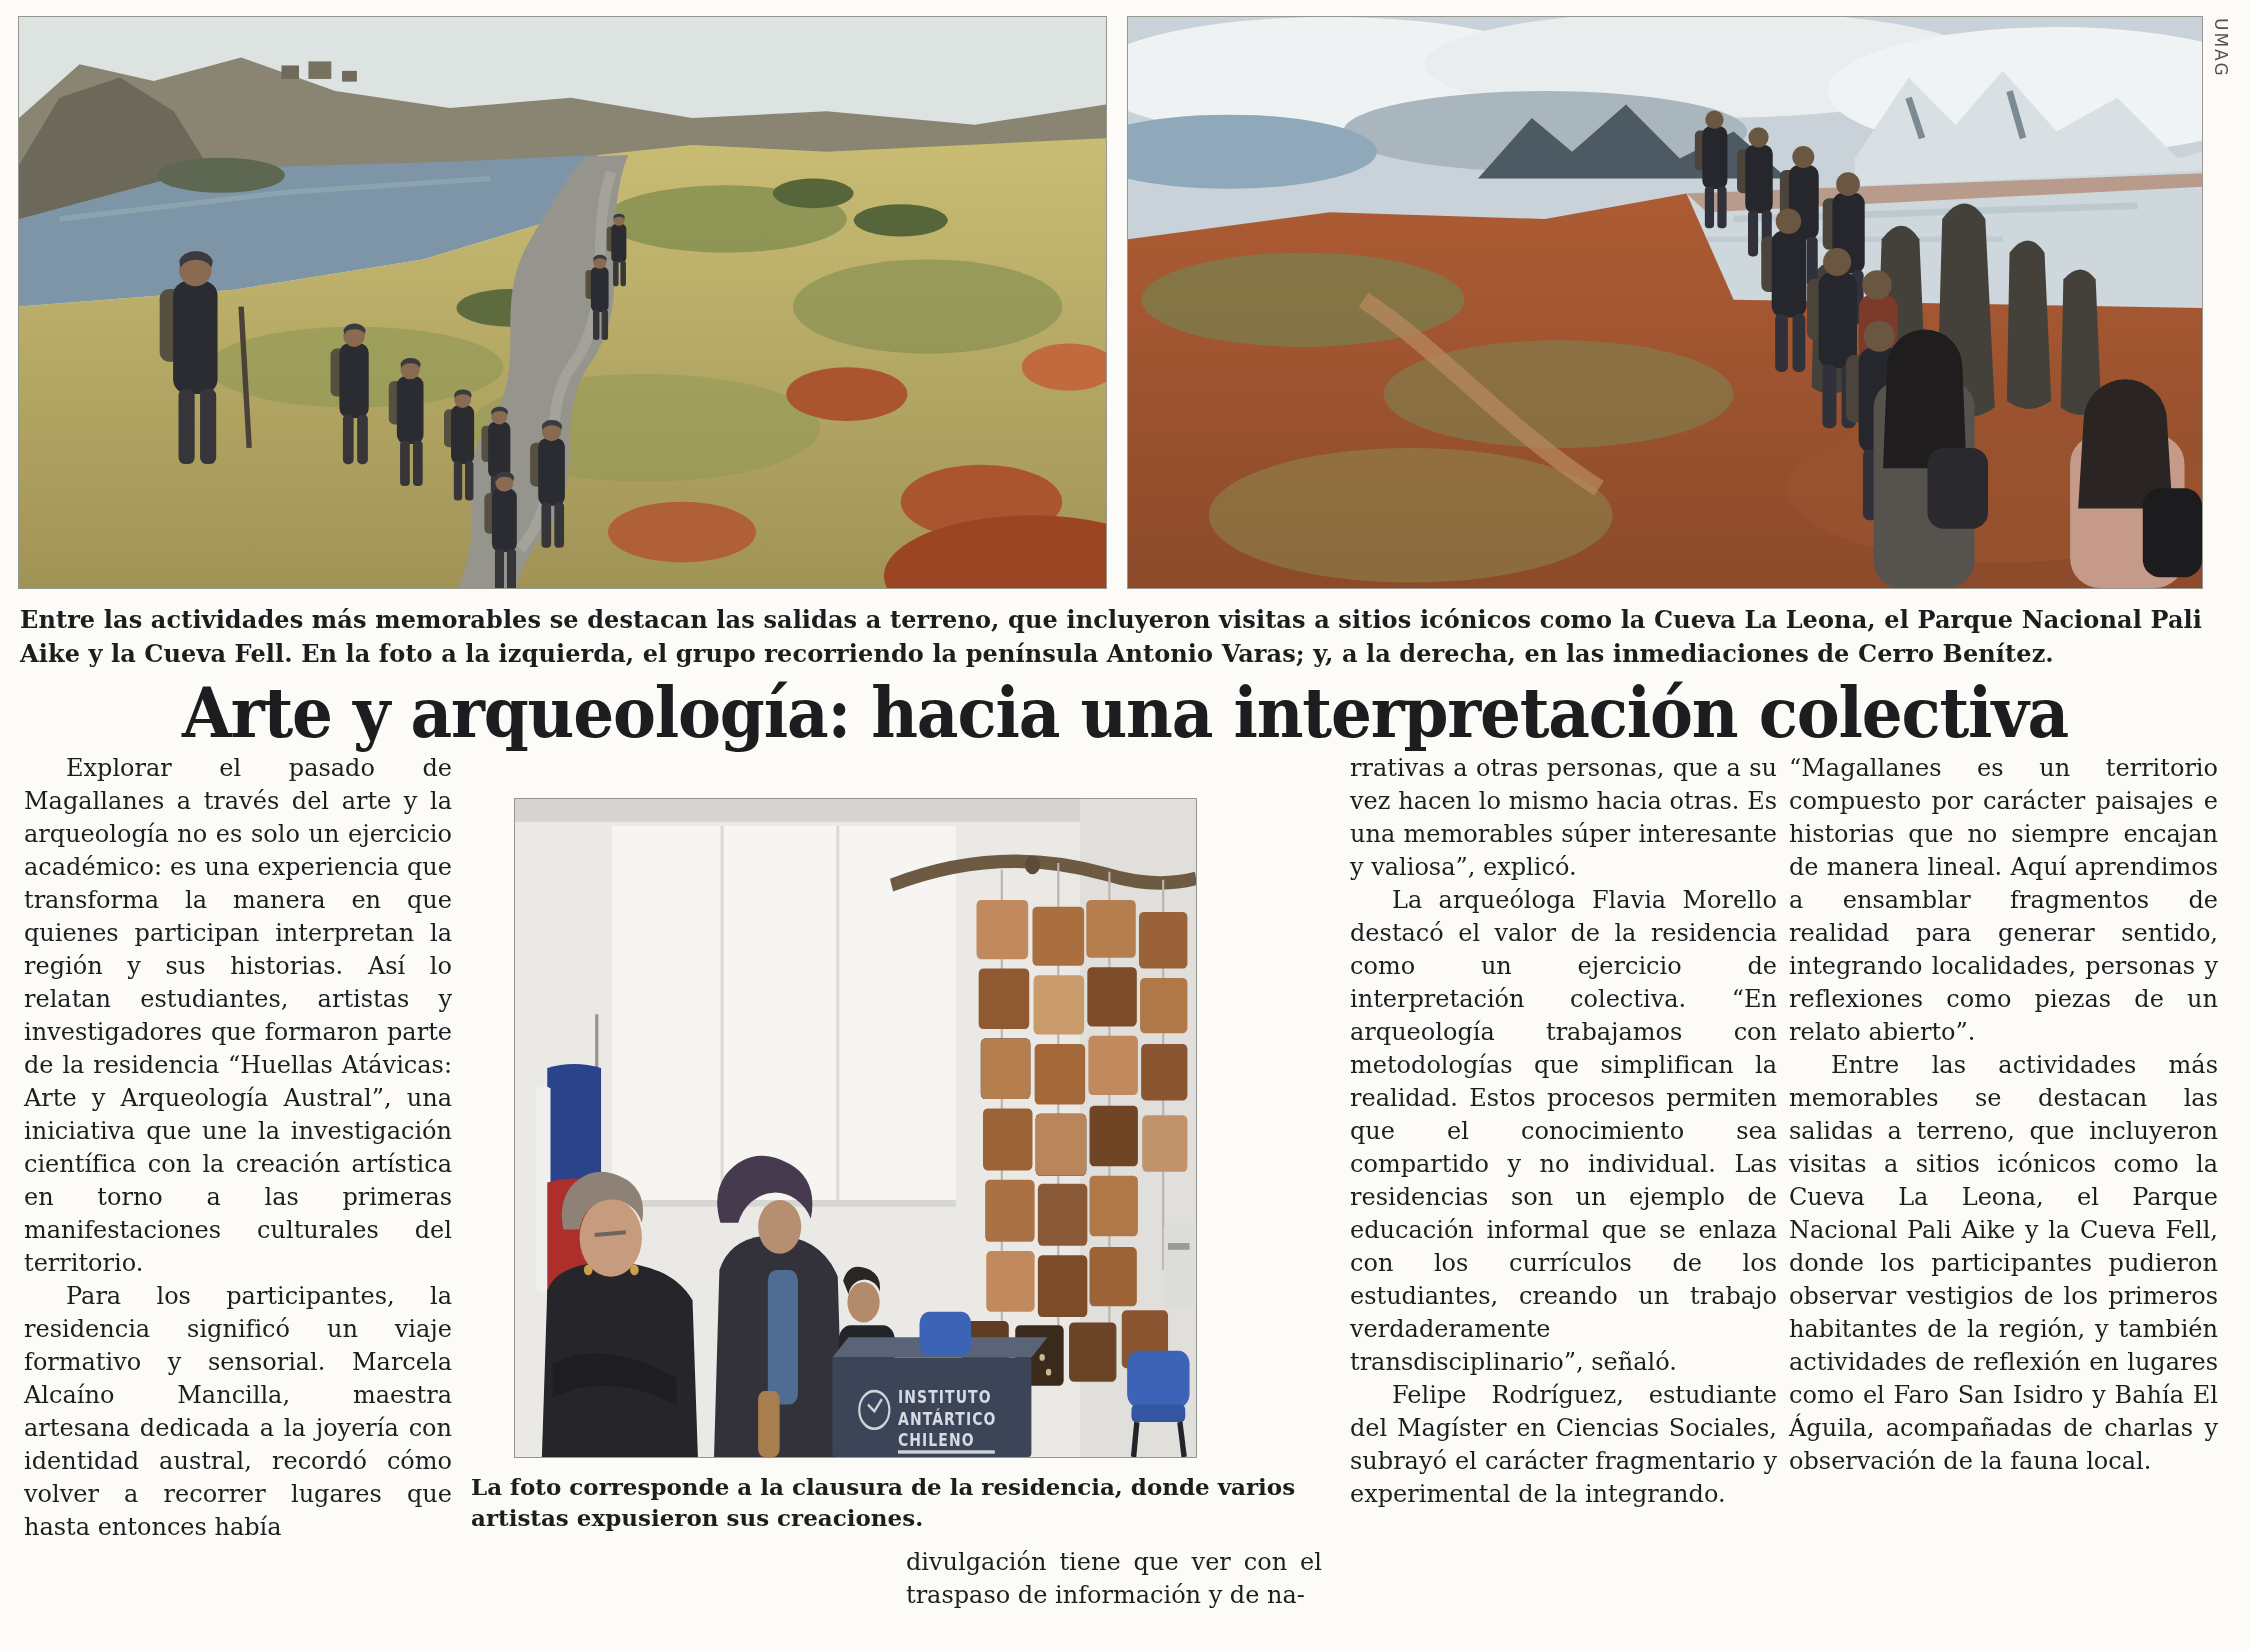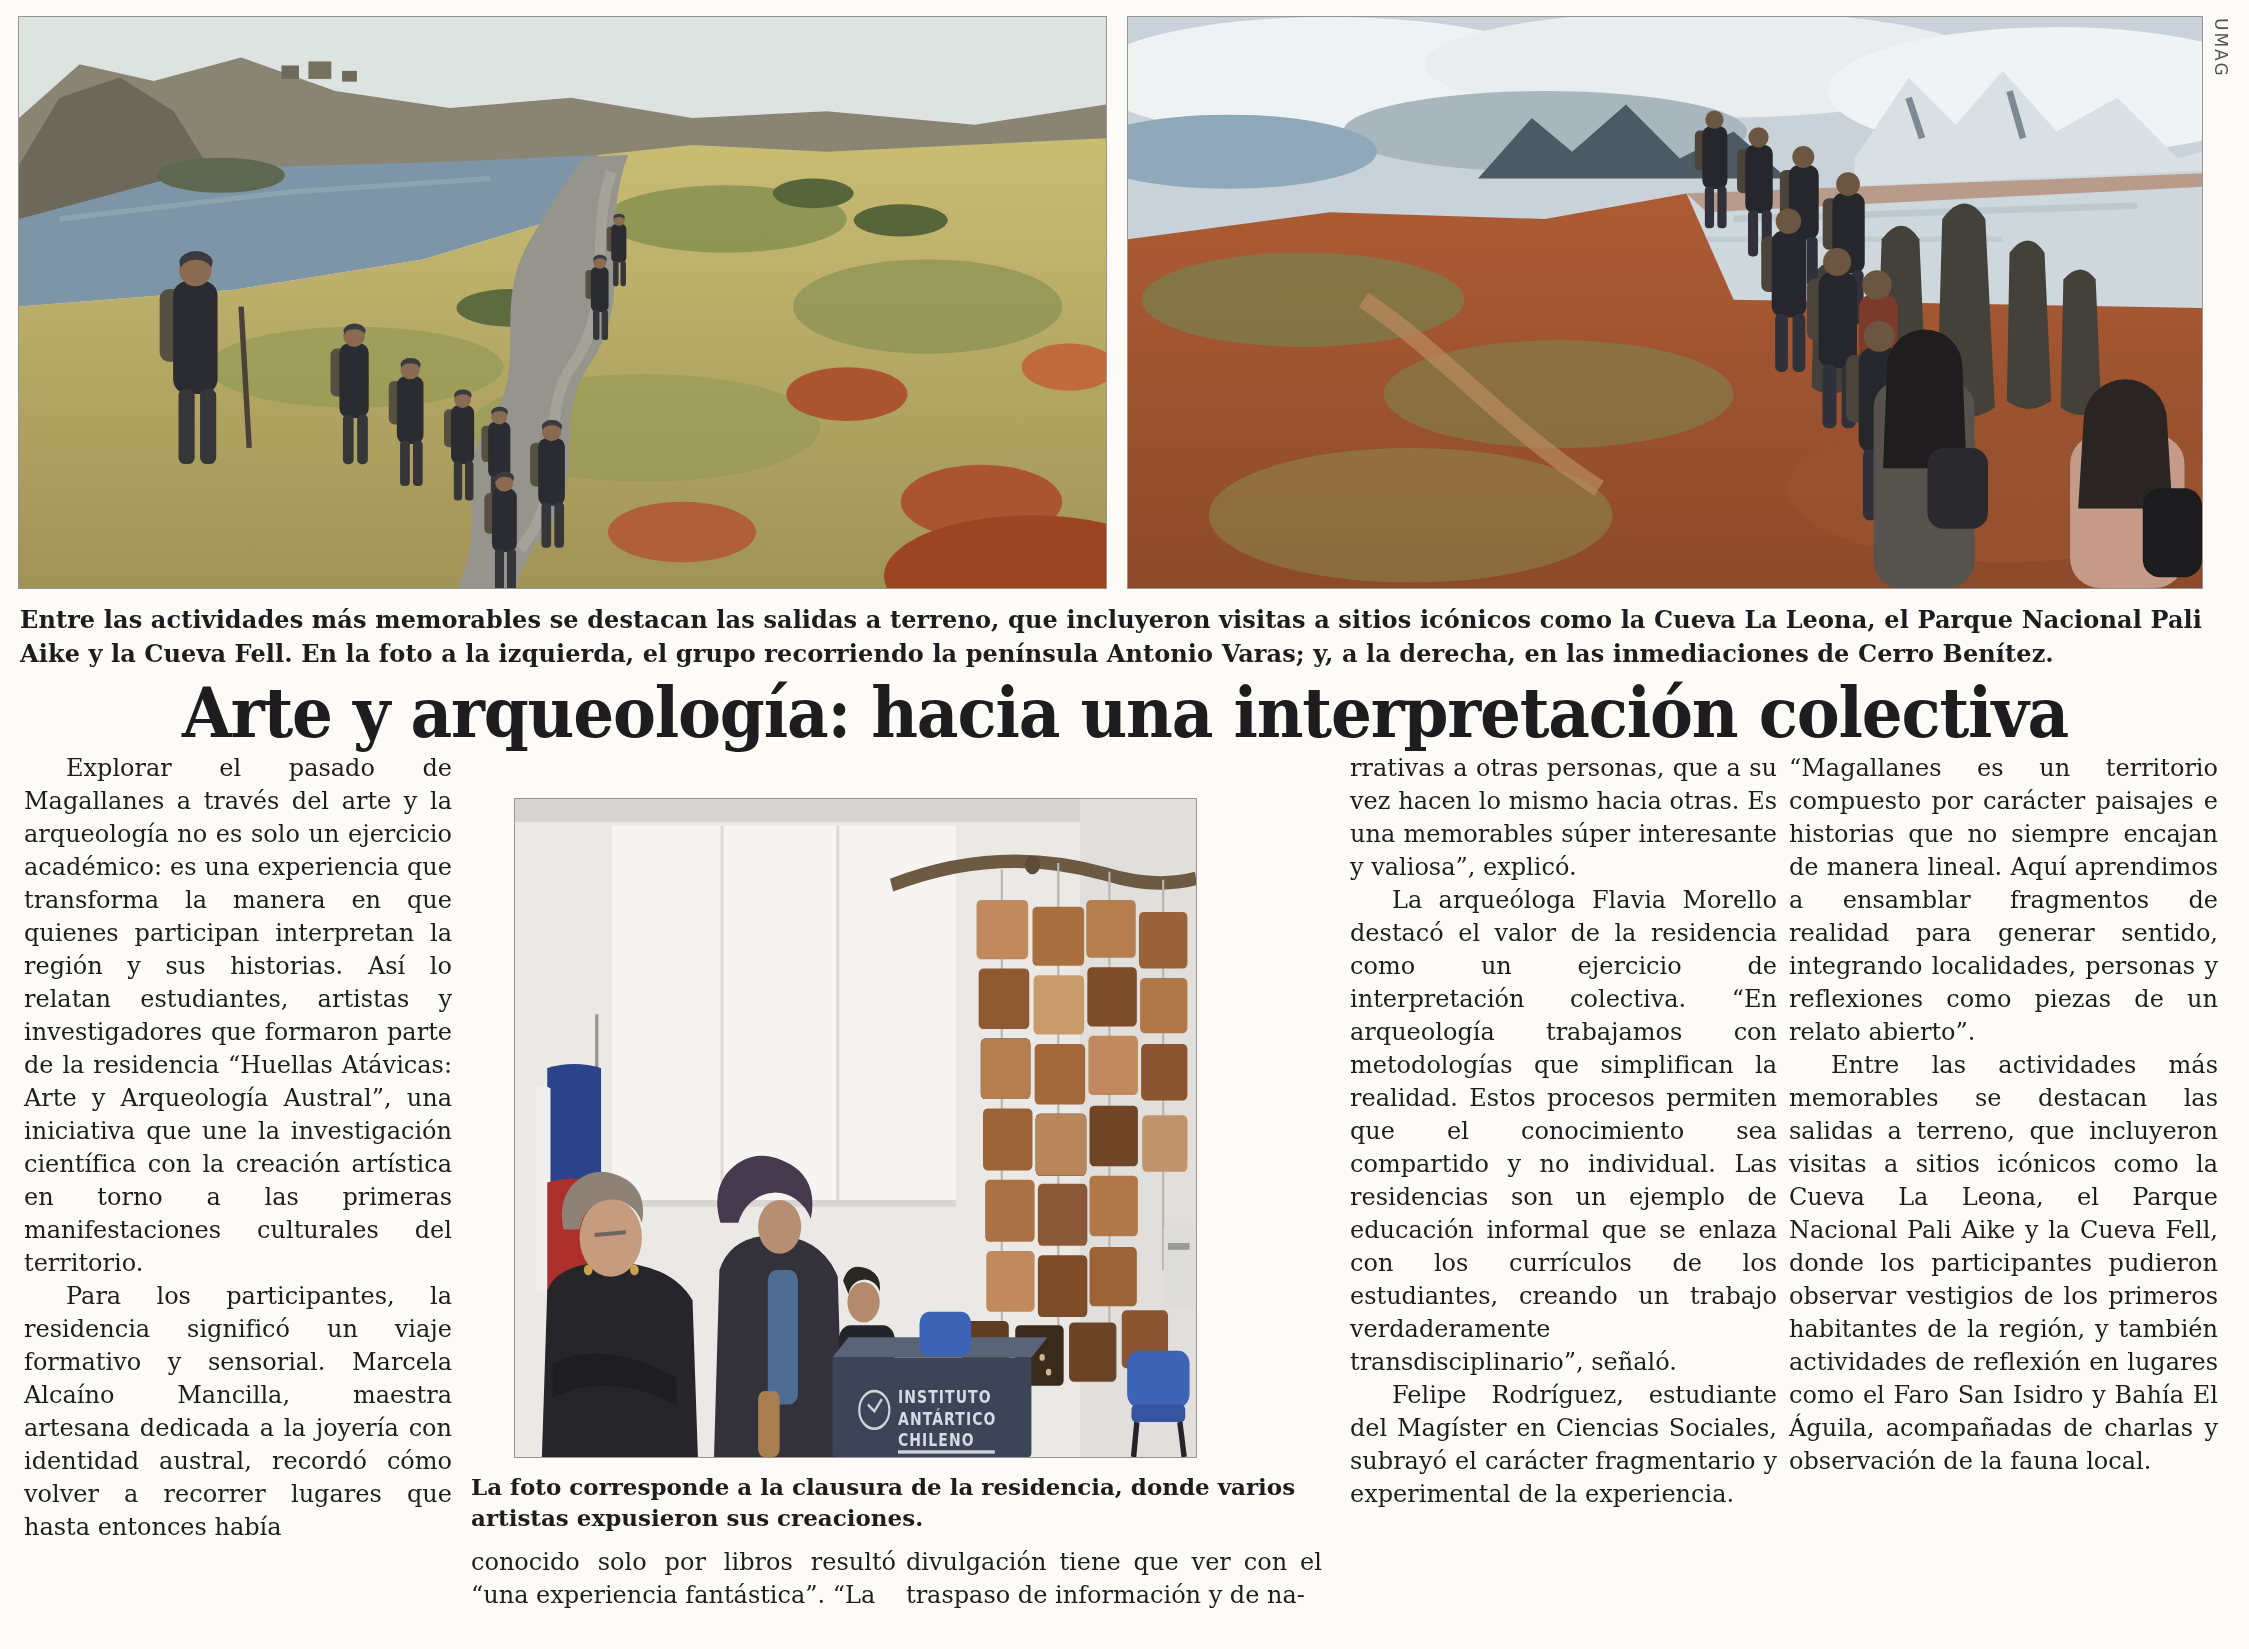--- a/index.html
+++ b/index.html
@@ -262,27 +262,26 @@
       </g>
       <g>
         <rect x="1206" y="630" width="56" height="124" rx="8" fill="#dcdcd8"></rect>
         <rect x="1214" y="660" width="40" height="10" fill="#9a9a96"></rect>
       </g>
     </svg>
   </div>
 
   <div class="midcap">La foto corresponde a la clausura de la residencia, donde varios artistas expusieron sus creaciones.</div>
 
-  <div class="mini" id="col2a">conocido solo por libros resultó “una experiencia fantástica”. “La</div>
   <div class="mini" id="col2b">divulgación tiene que ver con el traspaso de información y de na-</div>
 
   <div class="col" id="col3">
     <p>rrativas a otras personas, que a su vez hacen lo mismo hacia otras. Es una memorables súper interesante y valiosa”, explicó.</p>
     <p class="ind">La arqueóloga Flavia Morello destacó el valor de la residencia como un ejercicio de interpretación colectiva. “En arqueología trabajamos con metodologías que simplifican la realidad. Estos procesos permiten que el conocimiento sea compartido y no individual. Las residencias son un ejemplo de educación informal que se enlaza con los currículos de los estudiantes, creando un trabajo verdaderamente transdisciplinario”, señaló.</p>
-    <p class="ind">Felipe Rodríguez, estudiante del Magíster en Ciencias Sociales, subrayó el carácter fragmentario y experimental de la experiencia.</p>
+    <p class="ind">Felipe Rodríguez, estudiante del Magíster en Ciencias Sociales, subrayó el carácter fragmentario y experimental de la integrando.</p>
   </div>
 
   <div class="col" id="col4">
     <p>“Magallanes es un territorio compuesto por carácter paisajes e historias que no siempre encajan de manera lineal. Aquí aprendimos a ensamblar fragmentos de realidad para generar sentido, integrando localidades, personas y reflexiones como piezas de un relato abierto”.</p>
     <p class="ind">Entre las actividades más memorables se destacan las salidas a terreno, que incluyeron visitas a sitios icónicos como la Cueva La Leona, el Parque Nacional Pali Aike y la Cueva Fell, donde los participantes pudieron observar vestigios de los primeros habitantes de la región, y también actividades de reflexión en lugares como el Faro San Isidro y Bahía El Águila, acompañadas de charlas y observación de la fauna local.</p>
   </div>
 
 </div>
 
 

